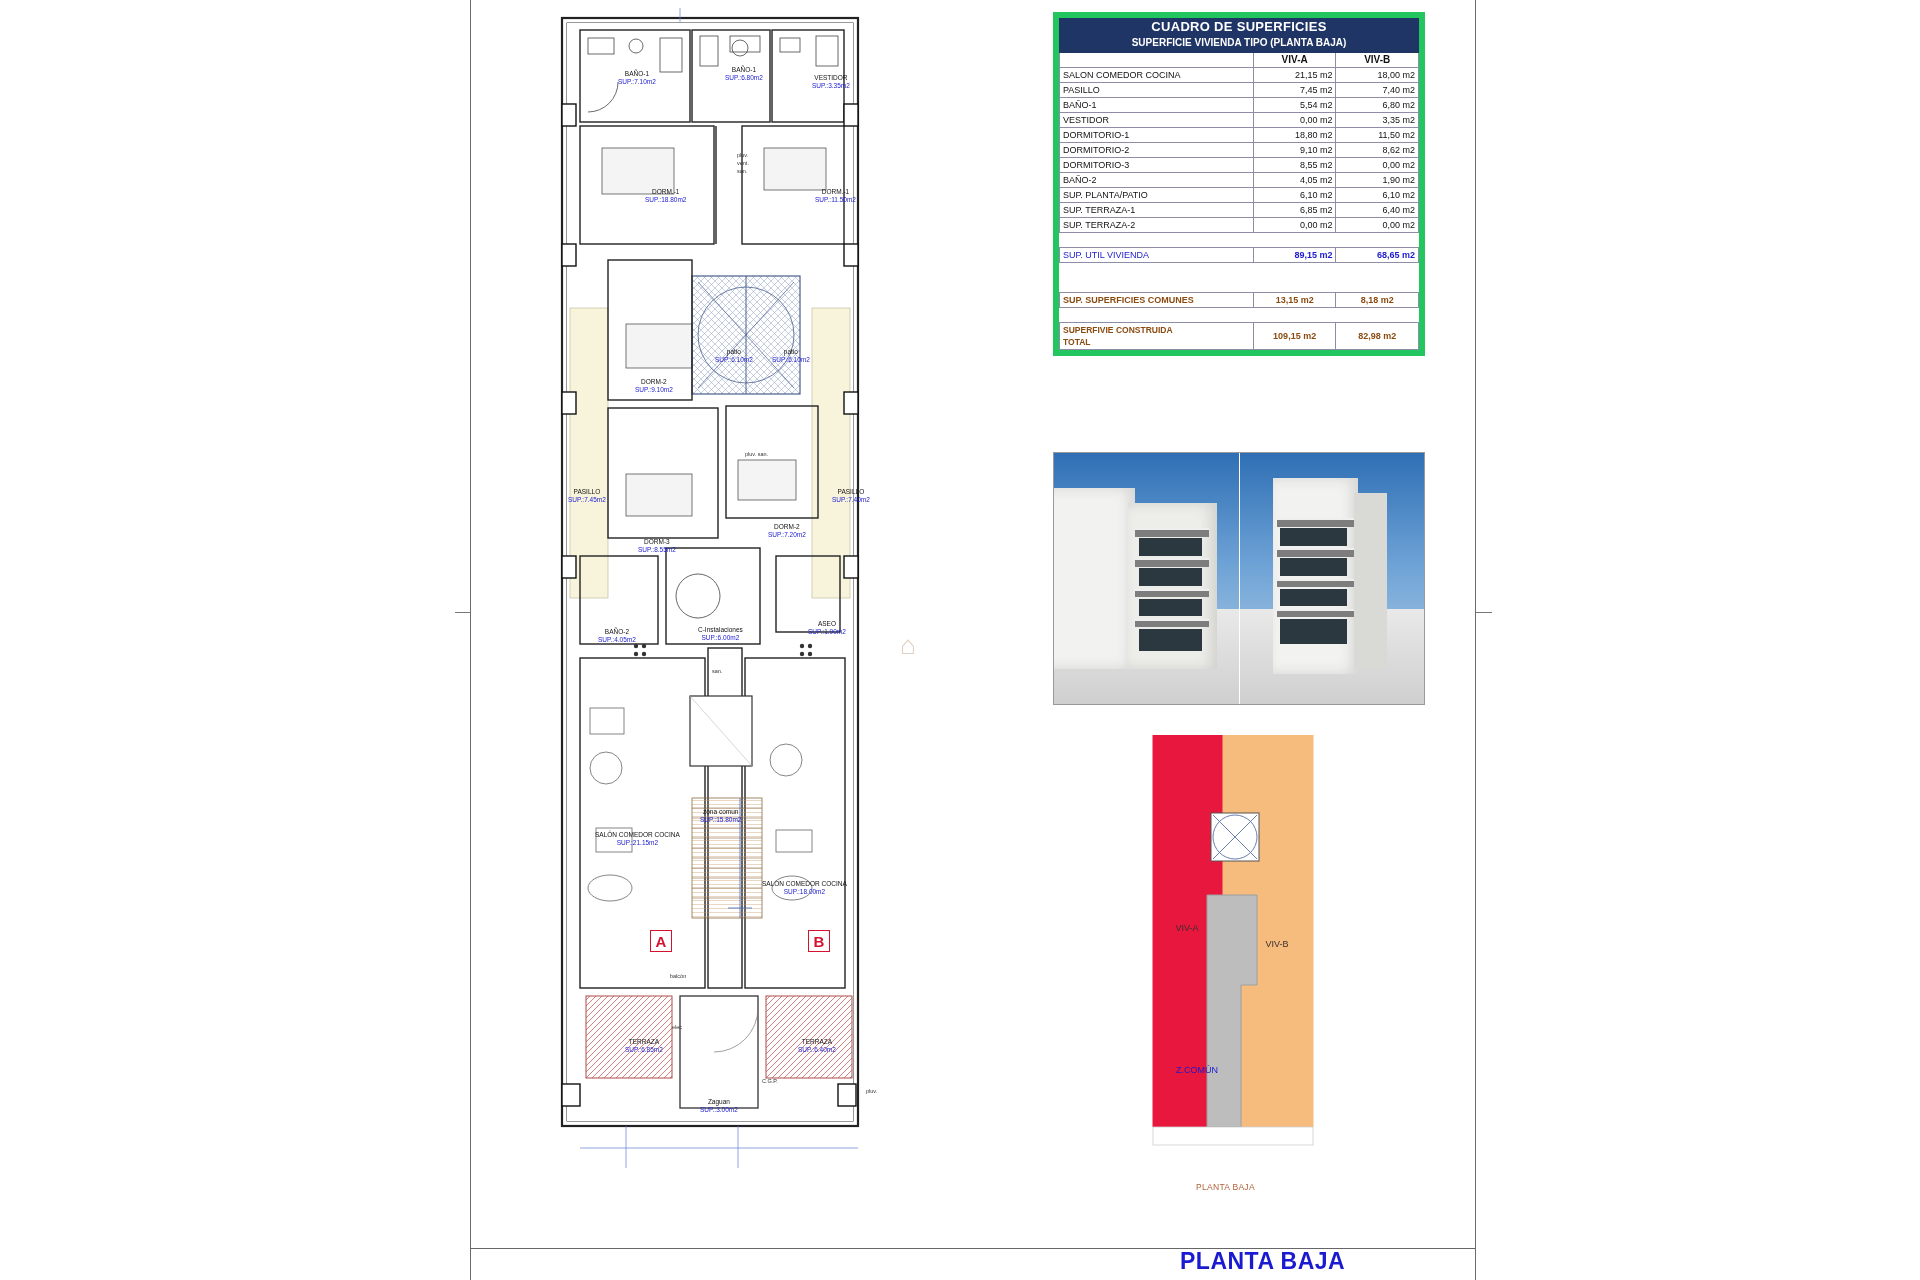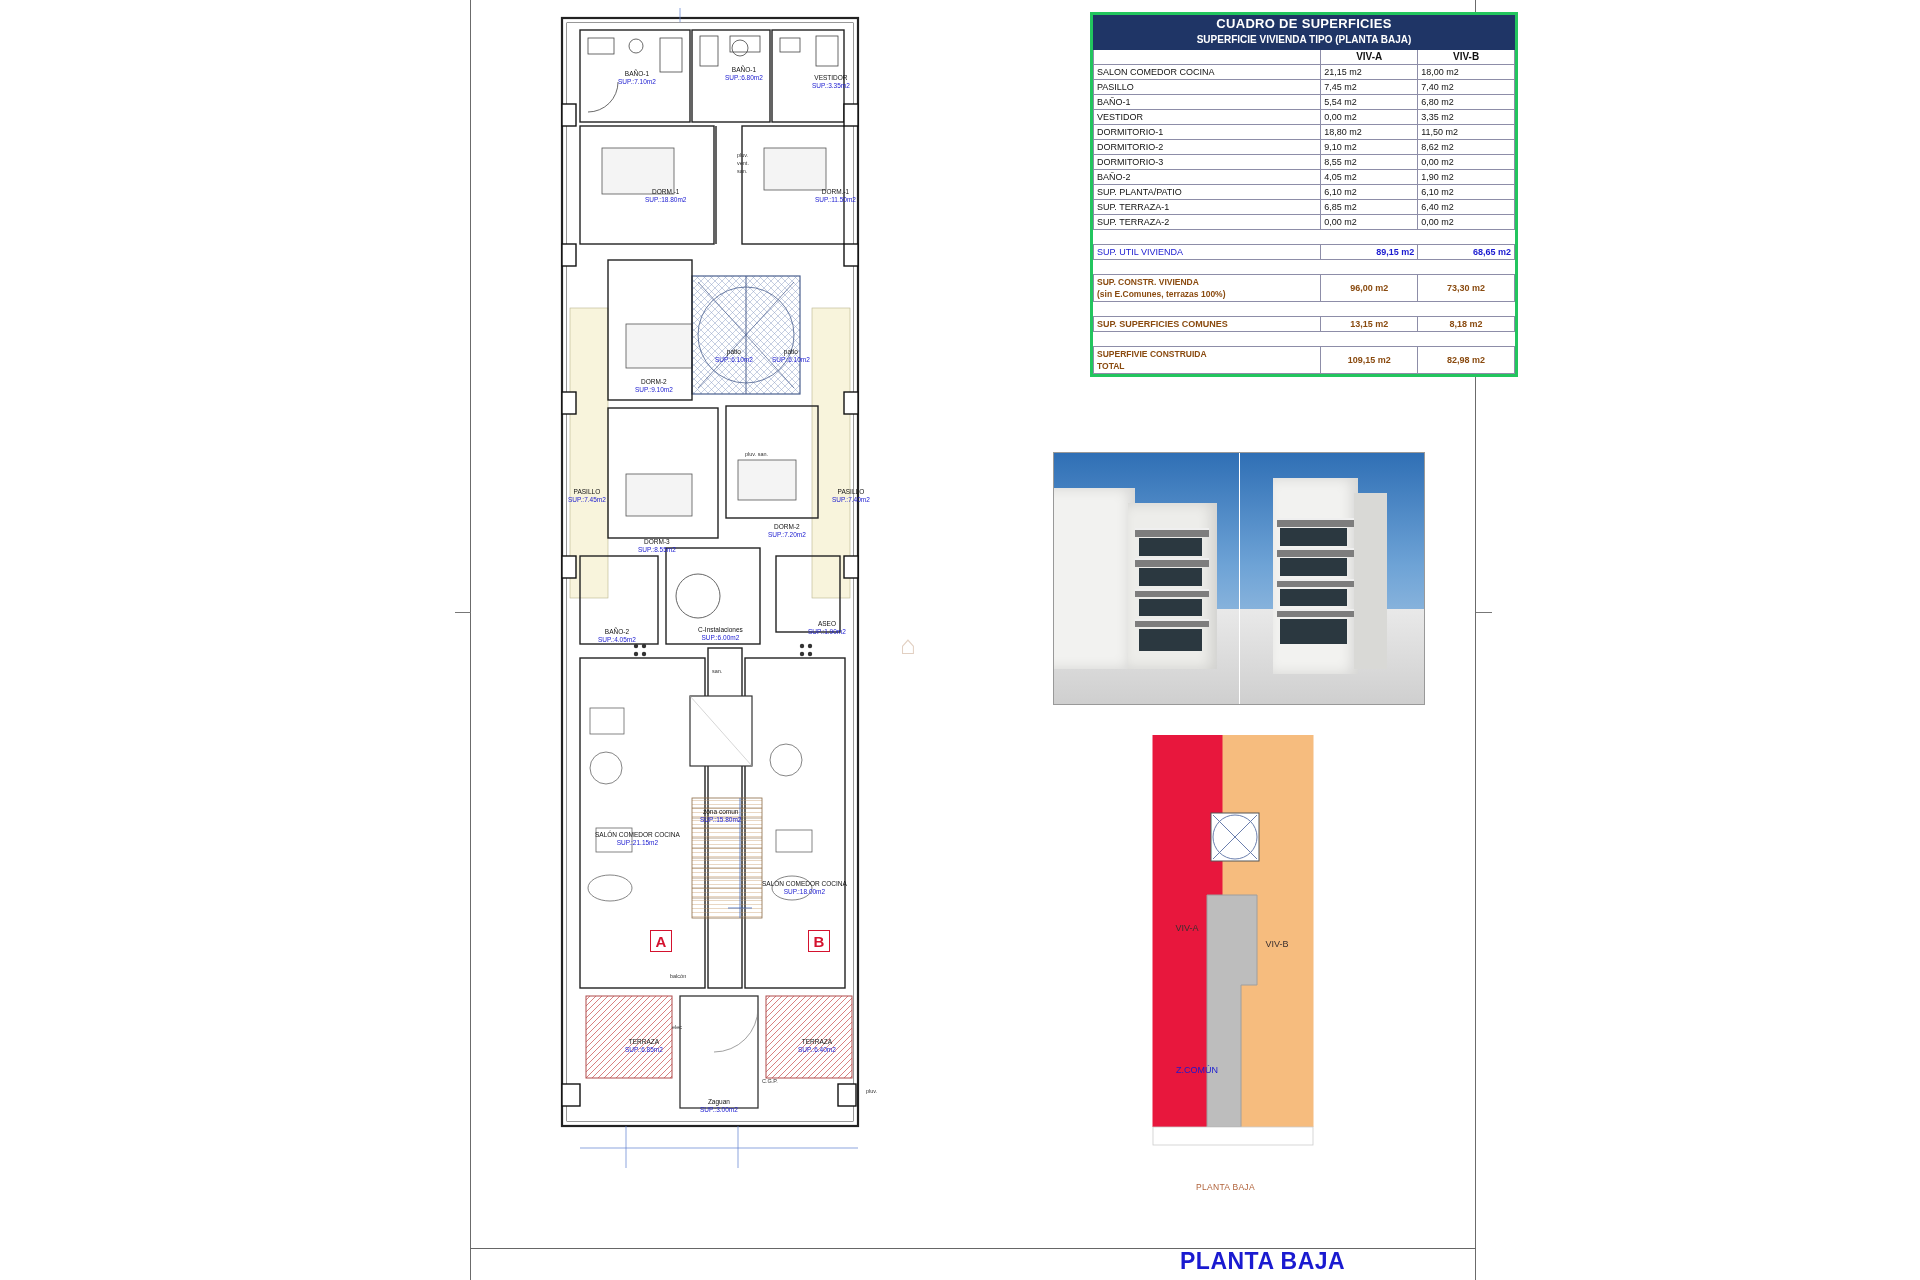--- a/index.html
+++ b/index.html
@@ -50,24 +50,23 @@
     left: 1180px; top: 1248px;
     font-size: 23px; font-weight: bold;
     color: #1a1ad0;
     letter-spacing: 0.5px;
   }
 
   
   .tbl-wrap {
     position: absolute;
     left: 1053px; top: 12px;
-    width: 428px;
-    border: 3px solid #22c55e;
+    width: 372px;
+    border: 6px solid #22c55e;
     background: #fff;
-    margin-left: 37px;
   }
   table.surf {
     width: 100%;
     border-collapse: collapse;
     font-size: 9px;
     color: #111;
   }
   table.surf td, table.surf th {
     border: 1px solid #8d8da8;
     padding: 1px 3px;
@@ -87,21 +86,21 @@
   .hdr-sub {
     background: #1f3566;
     color: #fff;
     text-align: center;
     font-size: 10px;
     font-weight: bold;
     border: 1px solid #1f3566 !important;
     padding: 1px 0 3px 0 !important;
   }
   .col-label { width: 54%; text-align: left; }
-  .col-val { width: 23%; text-align: left; white-space: nowrap; }
+  .col-val { width: 23%; text-align: right; white-space: nowrap; }
   .colhead { text-align: center; font-weight: bold; font-size: 10px; background:#fff; }
   .row-blank td { border: none !important; height: 5px; padding: 0 !important; }
   .bluebold { color: #1a1ad0; font-weight: normal; }
   .brownbold { color: #8a4b10; font-weight: bold; }
   .val-blue { color: #1a1ad0; font-weight: bold; text-align: right; }
   .val-brown { color: #8a4b10; font-weight: bold; text-align: center; }
   .twoline { line-height: 11px; font-size: 8.5px; }
 
   
   .renders {
@@ -506,25 +505,20 @@
           </tr>
           <tr>
             <td class="col-label bluebold">SUP. UTIL VIVIENDA</td>
             <td class="col-val val-blue">89,15 m2</td>
             <td class="col-val val-blue">68,65 m2</td>
           </tr>
           <tr class="row-blank">
             <td></td>
             <td></td>
             <td></td>
-          </tr>
-          <tr>
-            <td class="col-label brownbold twoline">SUP. CONSTR. VIVIENDA<br>(sin E.Comunes, terrazas 100%)</td>
-            <td class="col-val val-brown">96,00  m2</td>
-            <td class="col-val val-brown">73,30  m2</td>
           </tr>
           <tr class="row-blank">
             <td></td>
             <td></td>
             <td></td>
           </tr>
           <tr>
             <td class="col-label brownbold">SUP. SUPERFICIES COMUNES</td>
             <td class="col-val val-brown">13,15 m2</td>
             <td class="col-val val-brown">8,18 m2</td>

